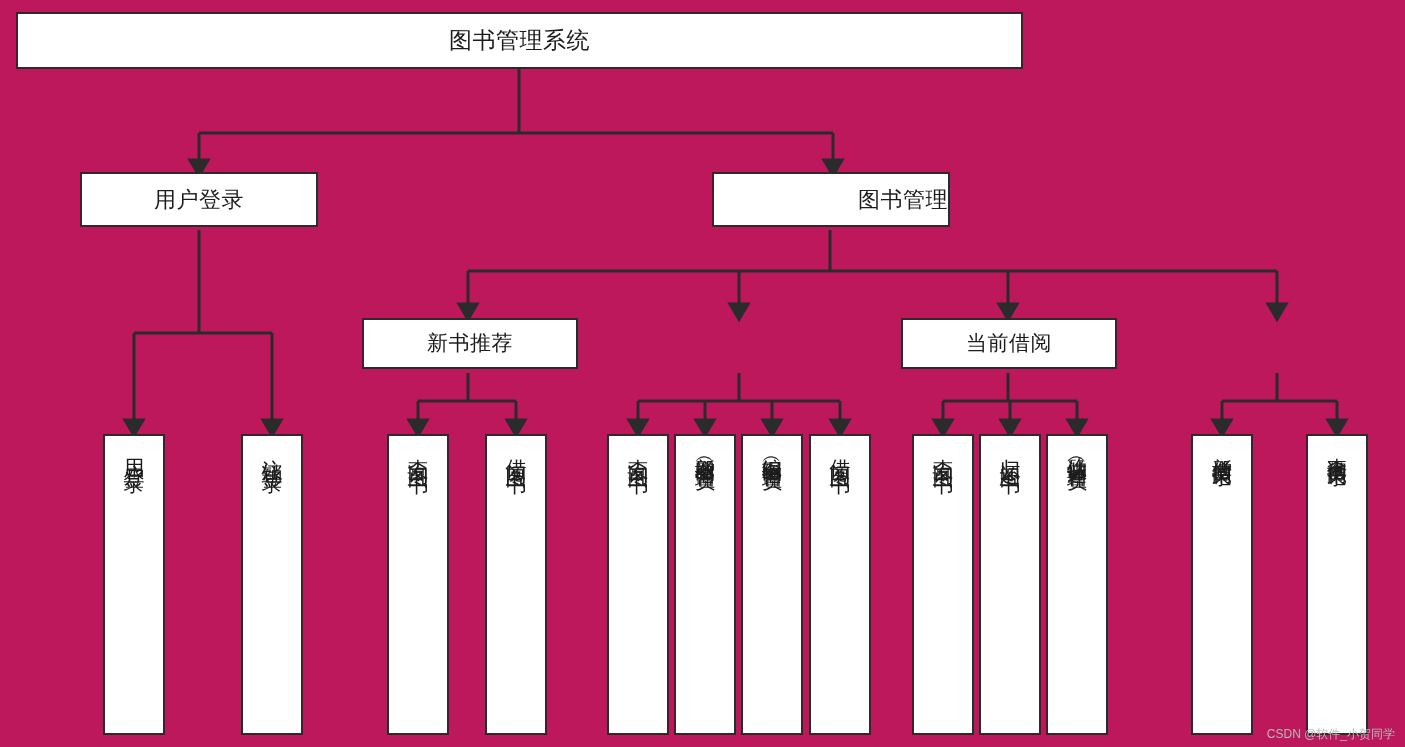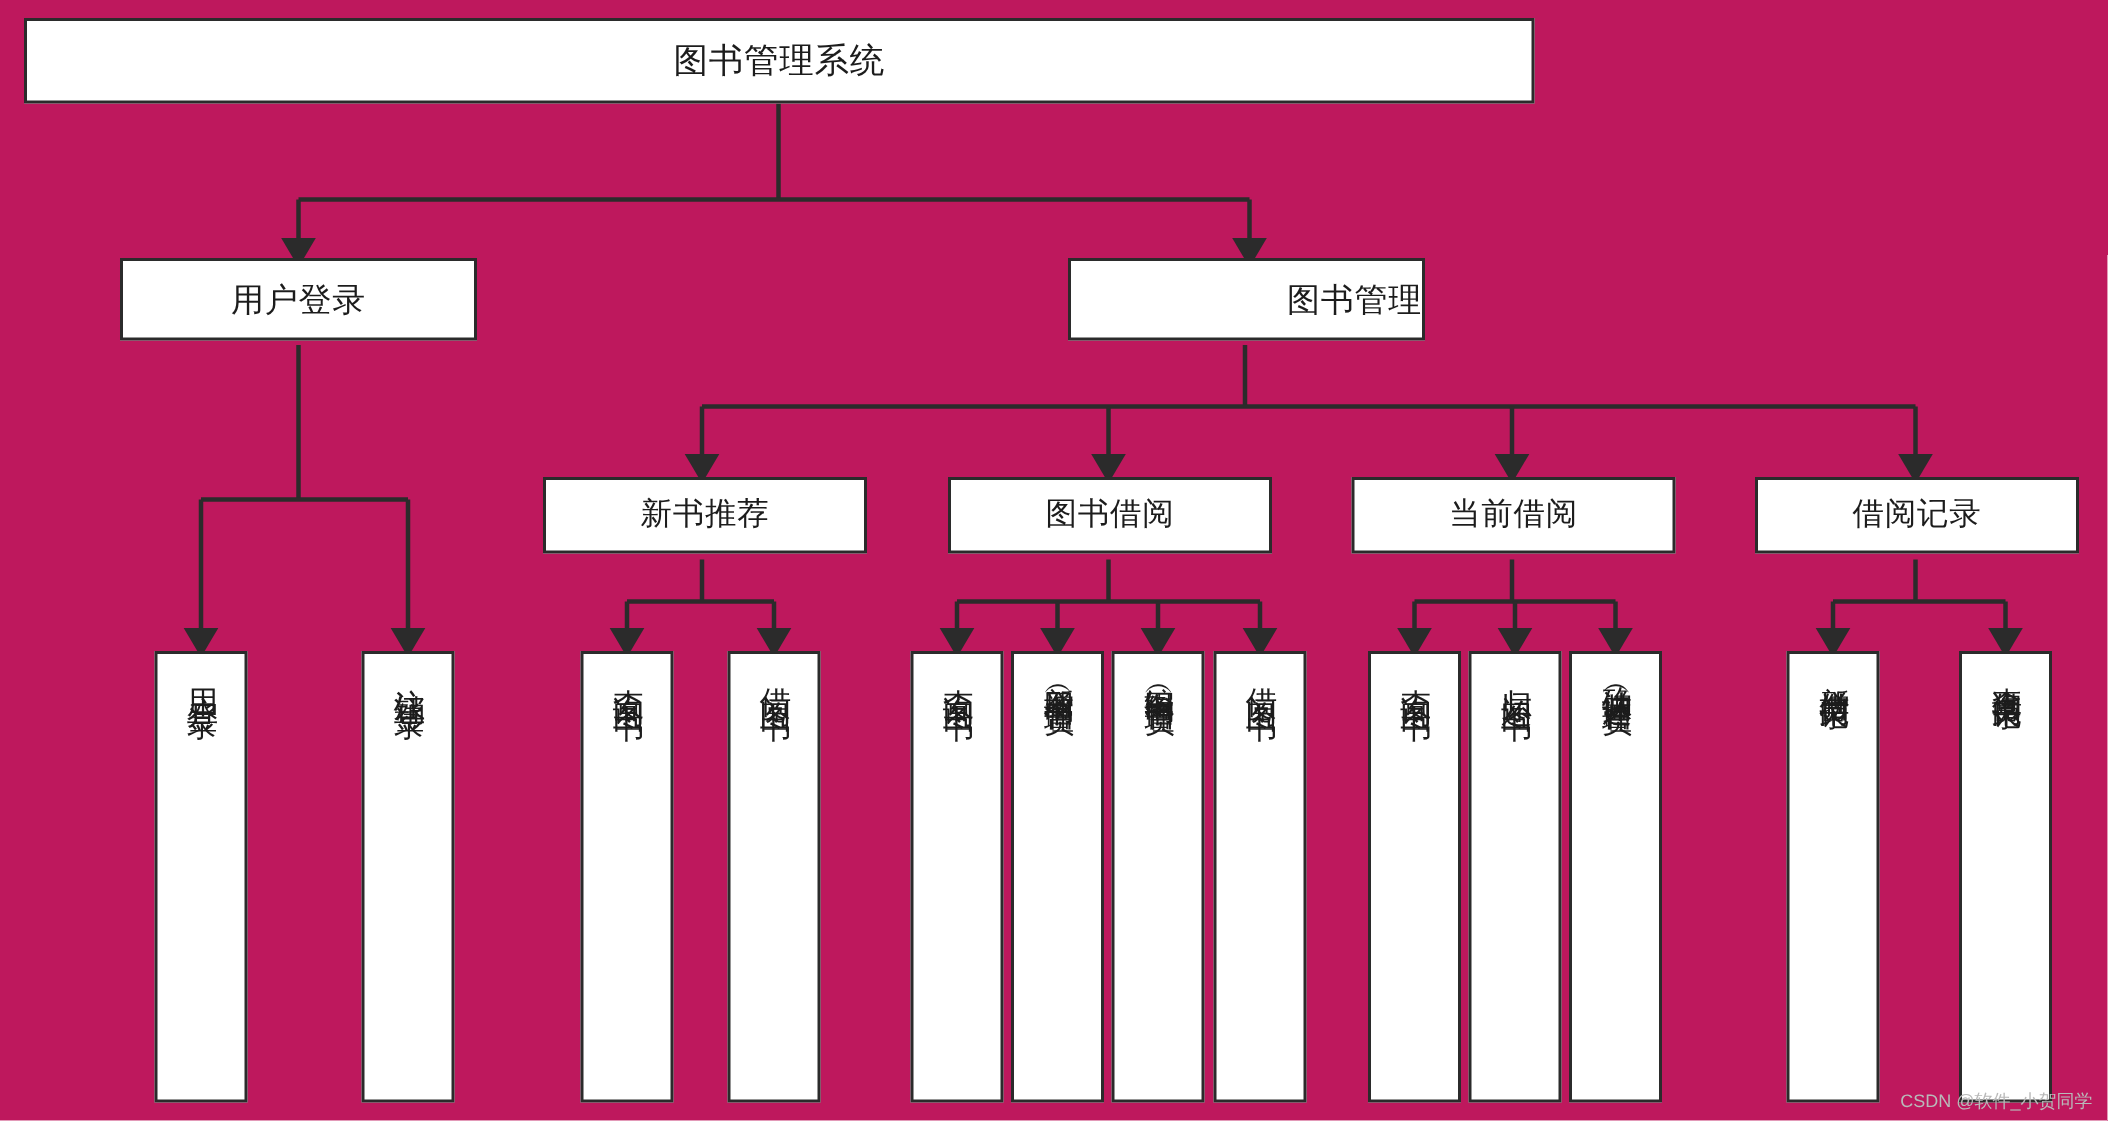--- a/index.html
+++ b/index.html
@@ -165,29 +165,23 @@
   <div class="node level1" style="left:80px; top:172px; width:238px;">
     <span class="node-label">用户登录</span>
   </div>
   <div class="node level1" style="left:712px; top:172px; width:238px;justify-content:flex-end;">
     <span class="node-label">图书管理</span>
   </div>
 
   <div class="node level2" style="left:362px; top:318px; width:216px;">
     <span class="node-label">新书推荐</span>
   </div>
-  <div class="node level2" style="left:632px; top:318px; width:216px;">
-    <span class="node-label">图书借阅</span>
-  </div>
   <div class="node level2" style="left:901px; top:318px; width:216px;">
     <span class="node-label">当前借阅</span>
   </div>
-  <div class="node level2" style="left:1170px; top:318px; width:216px;">
-    <span class="node-label">借阅记录</span>
-  </div>
 
   <div class="node leaf" style="left:103px; width:62px;">
     <span class="node-label">用户登录</span>
   </div>
   <div class="node leaf" style="left:241px; width:62px;">
     <span class="node-label">注销登录</span>
   </div>
 
   <div class="node leaf" style="left:387px; width:62px;">
     <span class="node-label">查询图书</span>

